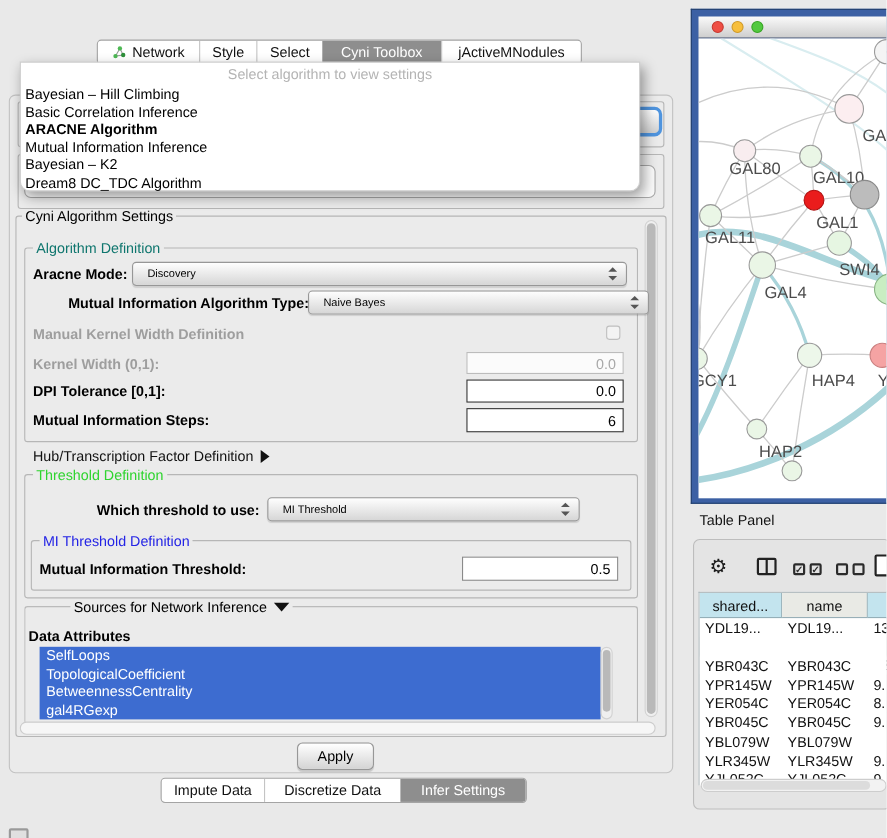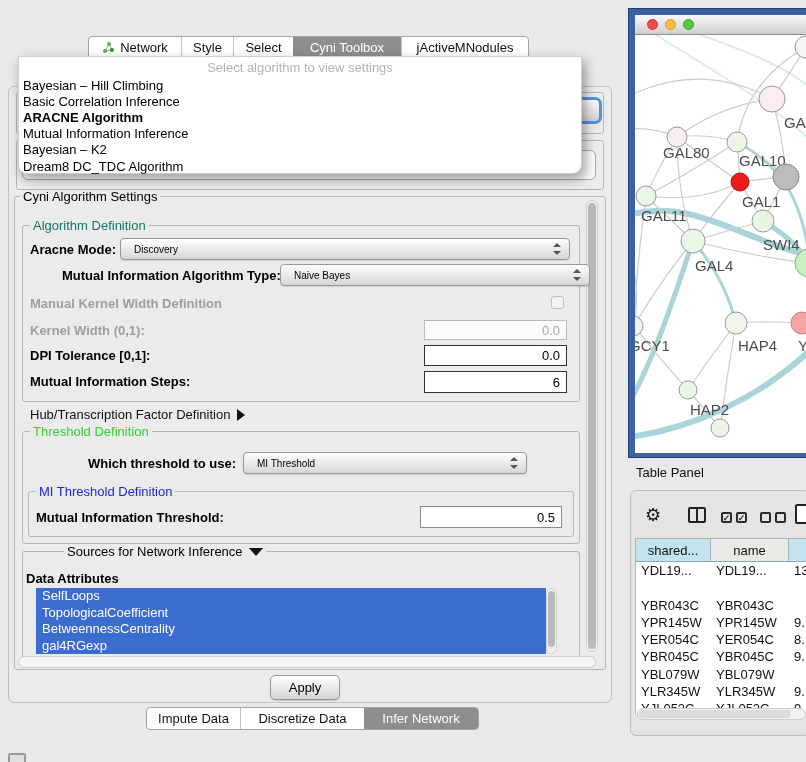--- a/index.html
+++ b/index.html
@@ -167,21 +167,21 @@
   <div class="btn" style="left:270px;top:675px;width:68px;height:23px;">Apply</div>
 
   <div class="tabbar" style="left:146px;top:707px;" id="bottom-tabbar">
       <div class="tab" style="width: 93px;">
         <span>Impute Data</span>
       </div>
       <div class="tab" style="width: 124px;">
         <span>Discretize Data</span>
       </div>
       <div class="tab sel" style="width: 114px;">
-        <span>Infer Network</span>
+        <span>Infer Settings</span>
       </div>
     </div>
 
   <div class="abs" style="left:628px;top:8px;width:178px;height:450px;background:#3c60a4;border-left:1px solid #24416f;border-top:1px solid #24416f;border-bottom:1px solid #24416f;box-sizing:border-box;">
     <div class="abs" style="left:6px;top:6px;width:172px;height:20px;background:linear-gradient(#fafafa,#cecece);border-bottom:1px solid #8f8f8f;box-sizing:border-box;">
       <div class="light" style="left:12px;top:4px;background:#ef4f45;border:1px solid #c63a31;"></div>
       <div class="light" style="left:30px;top:4px;background:#f7bf3d;border:1px solid #d09a27;"></div>
       <div class="light" style="left:48px;top:4px;background:#52c93f;border:1px solid #37a424;"></div>
     </div>
     <div class="abs" style="left:6px;top:26px;width:172px;height:418px;background:#fff;overflow:hidden;">

